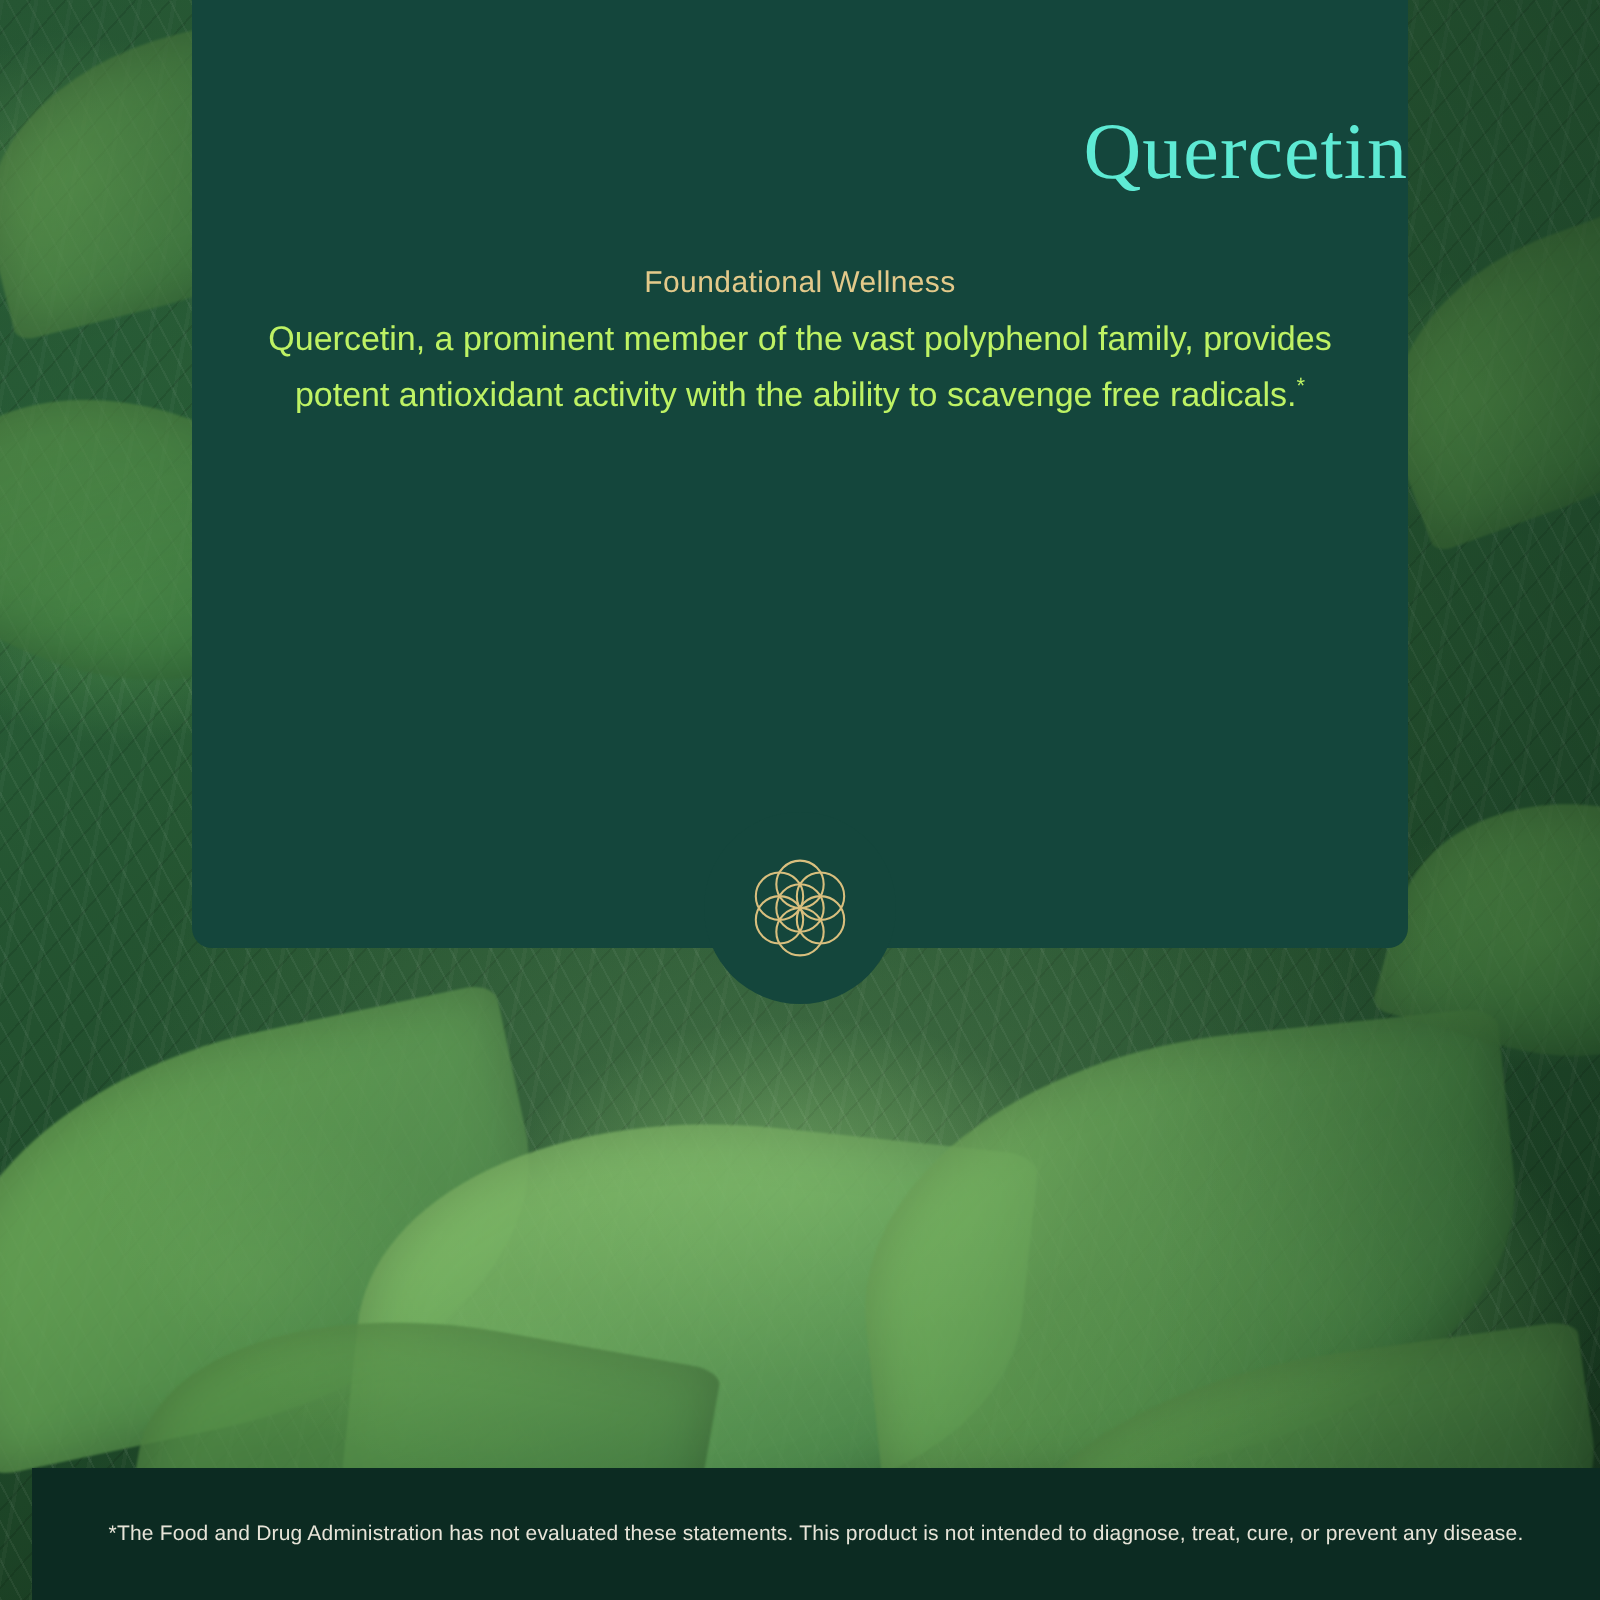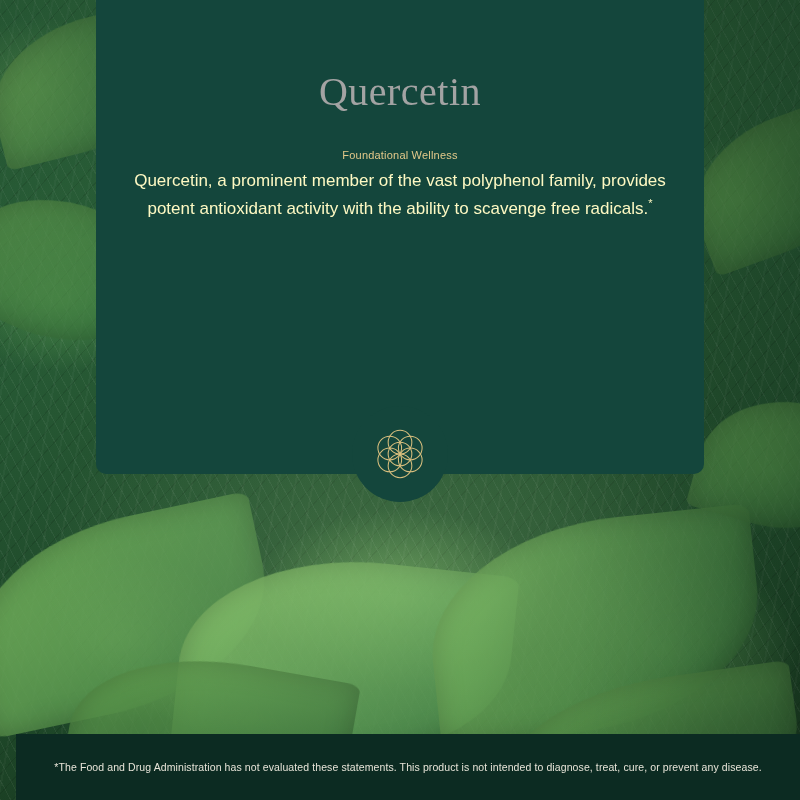--- a/index.html
+++ b/index.html
@@ -66,47 +66,47 @@
     left: 96px;
     top: 0;
     width: 608px;
     height: 474px;
     background: #14463c;
     border-bottom-left-radius: 10px;
     border-bottom-right-radius: 10px;
   }
 
   .title {
-    margin: 16px;
+    margin: 0;
     padding-top: 52px;
-    text-align: center;
+    text-align: right;
     font-family: "Liberation Serif", serif;
     font-weight: 400;
     font-size: 40px;
     letter-spacing: 0.5px;
-    color: #a3a3a3;
+    color: #5eead4;
   }
 
   .section { margin-top: 34px; text-align: center; }
   .section.second { margin-top: 36px; }
 
   .section-heading {
     margin: 0 0 6px 0;
-    font-size: 11px;
+    font-size: 15px;
     font-weight: 400;
     letter-spacing: 0.2px;
     color: #e3c98a;
   }
 
   .section-body {
     margin: 0 auto;
     width: 540px;
     font-size: 17px;
     line-height: 1.62;
-    color: #fef9c3;
+    color: #bef264;
     font-weight: 300;
   }
   .section-body sup { font-size: 11px; vertical-align: super; }
 
   
   .emblem {
     position: absolute;
     left: 50%;
     transform: translateX(-50%);
     bottom: -28px;

